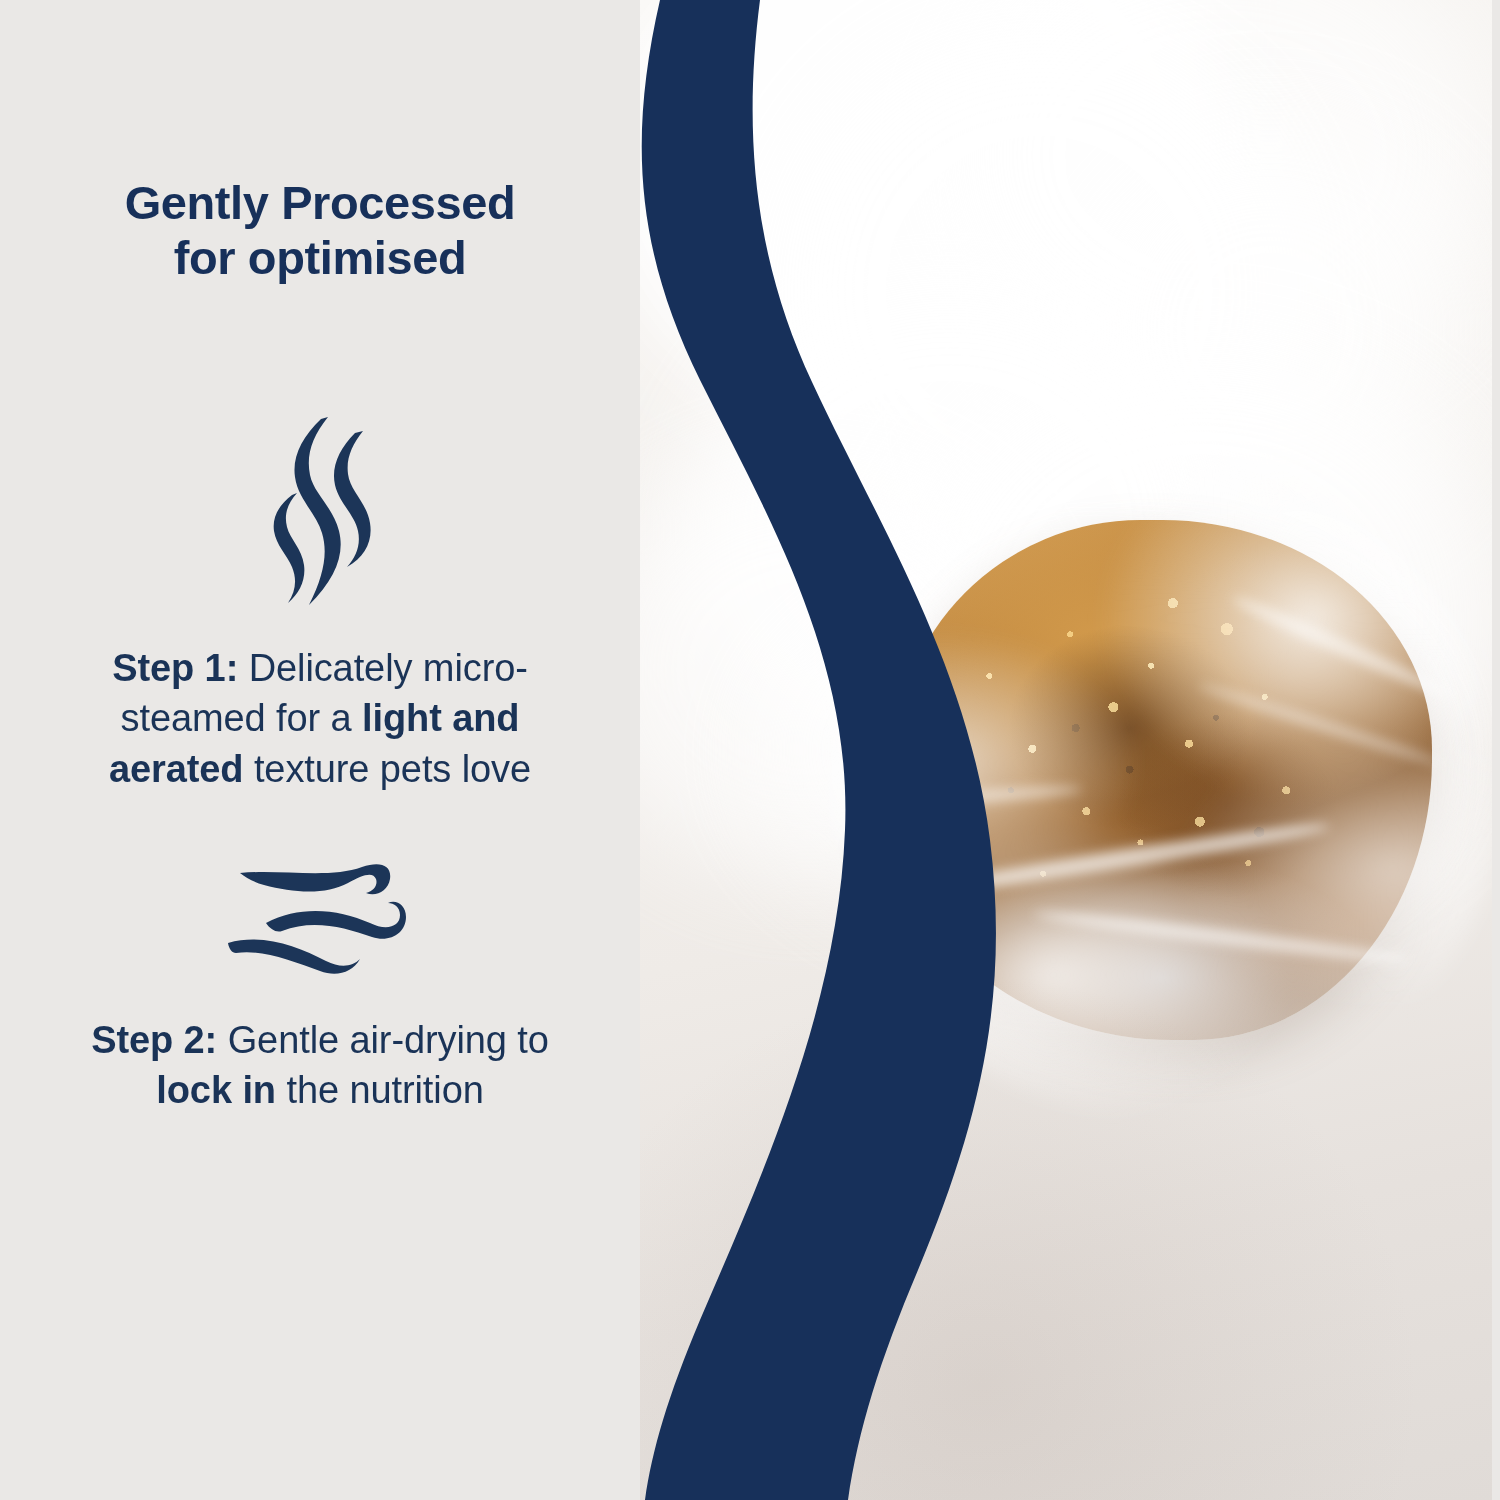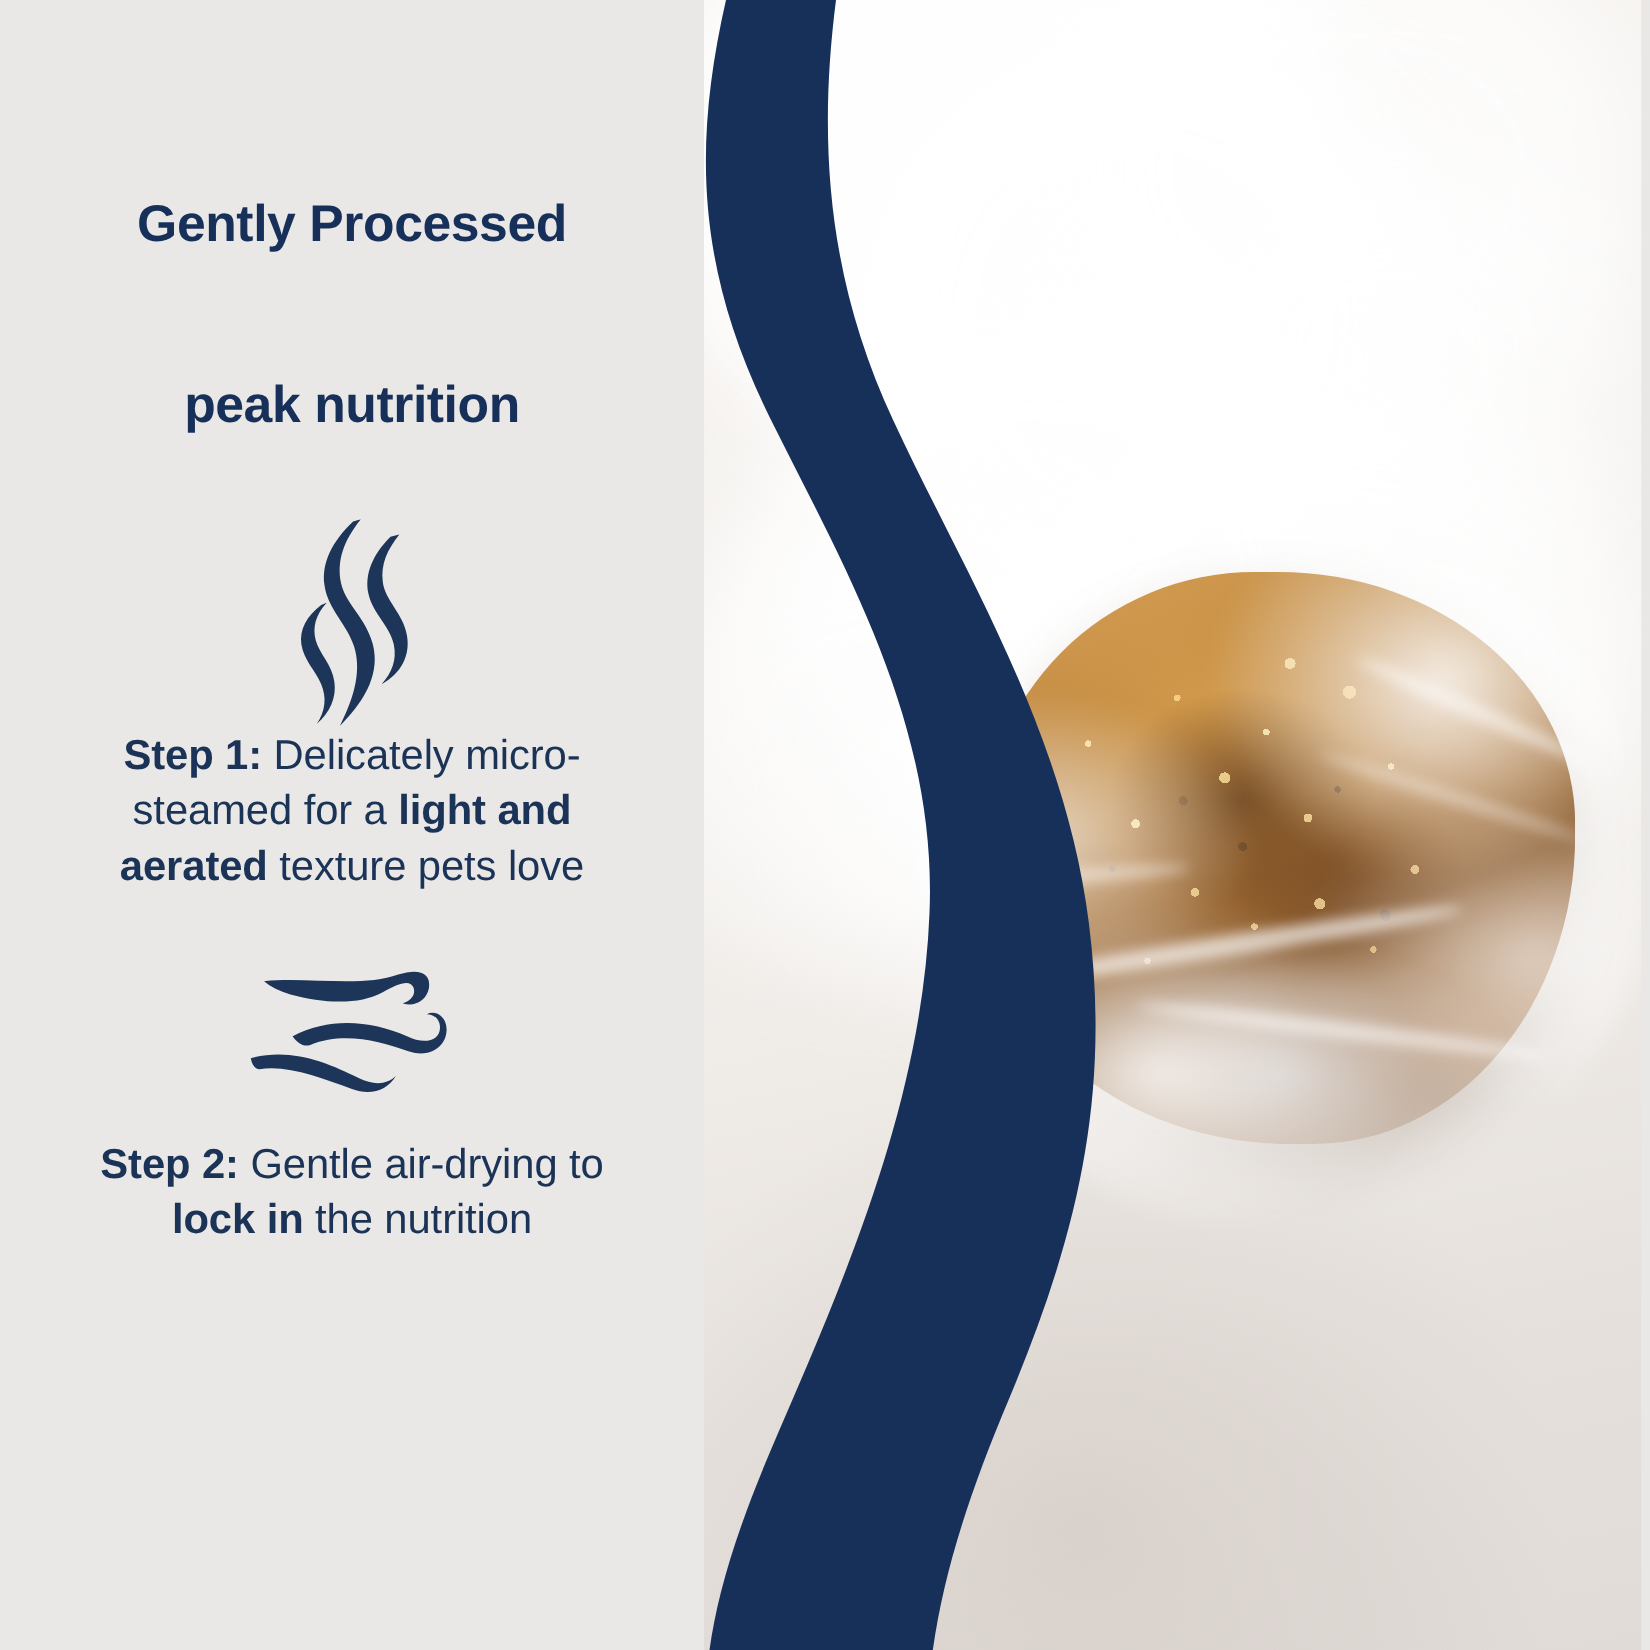--- a/index.html
+++ b/index.html
@@ -123,21 +123,21 @@
   }
   .headline {
     width:520px; margin-top:176px;
     text-align:center;
     font-size:47px; line-height:1.17; font-weight:700;
     letter-spacing:-0.4px;
     color:#17305A;
   }
   .icon-steam { margin-top:76px; width:122px; height:190px; }
   .step-text {
-    width:480px; text-align:center;
+    width:480px; margin-top:36px; text-align:center;
     font-size:38px; line-height:1.33; color:#1A3357; font-weight:400;
     letter-spacing:-0.1px;
   }
   .step-text b { font-weight:700; }
   .icon-wind { margin-top:66px; width:200px; height:118px; }
   .step-text.second { margin-top:36px; }
 </style>
 </head>
 <body>
 
@@ -186,23 +186,22 @@
              C 978 1126, 1010 1000, 990 840
              C 968 664, 876 520, 812 382
              C 756 262, 742 140, 760 0
              Z" fill="#17305A"></path>
   </svg>
 
   <div class="left-col">
 
     <h1 class="headline">
       <span>Gently Processed</span><br>
+      <span>for optimised</span><br>
       <br>
-      <br>
-      <span>peak nutrition</span>
     </h1>
 
     <svg class="icon-steam" viewBox="0 0 122 190">
       <g fill="#1C3558">
 
         <path d="M33 78 C 20 88, 13 100, 15 114 C 17 128, 28 138, 33 150
                  C 38 162, 37 174, 29 186 C 41 176, 47 162, 45 148
                  C 43 132, 31 122, 28 110 C 25 98, 28 87, 38 76 Z"></path>
 
         <path d="M62 2 C 43 20, 33 40, 36 60 C 39 82, 57 96, 63 116

